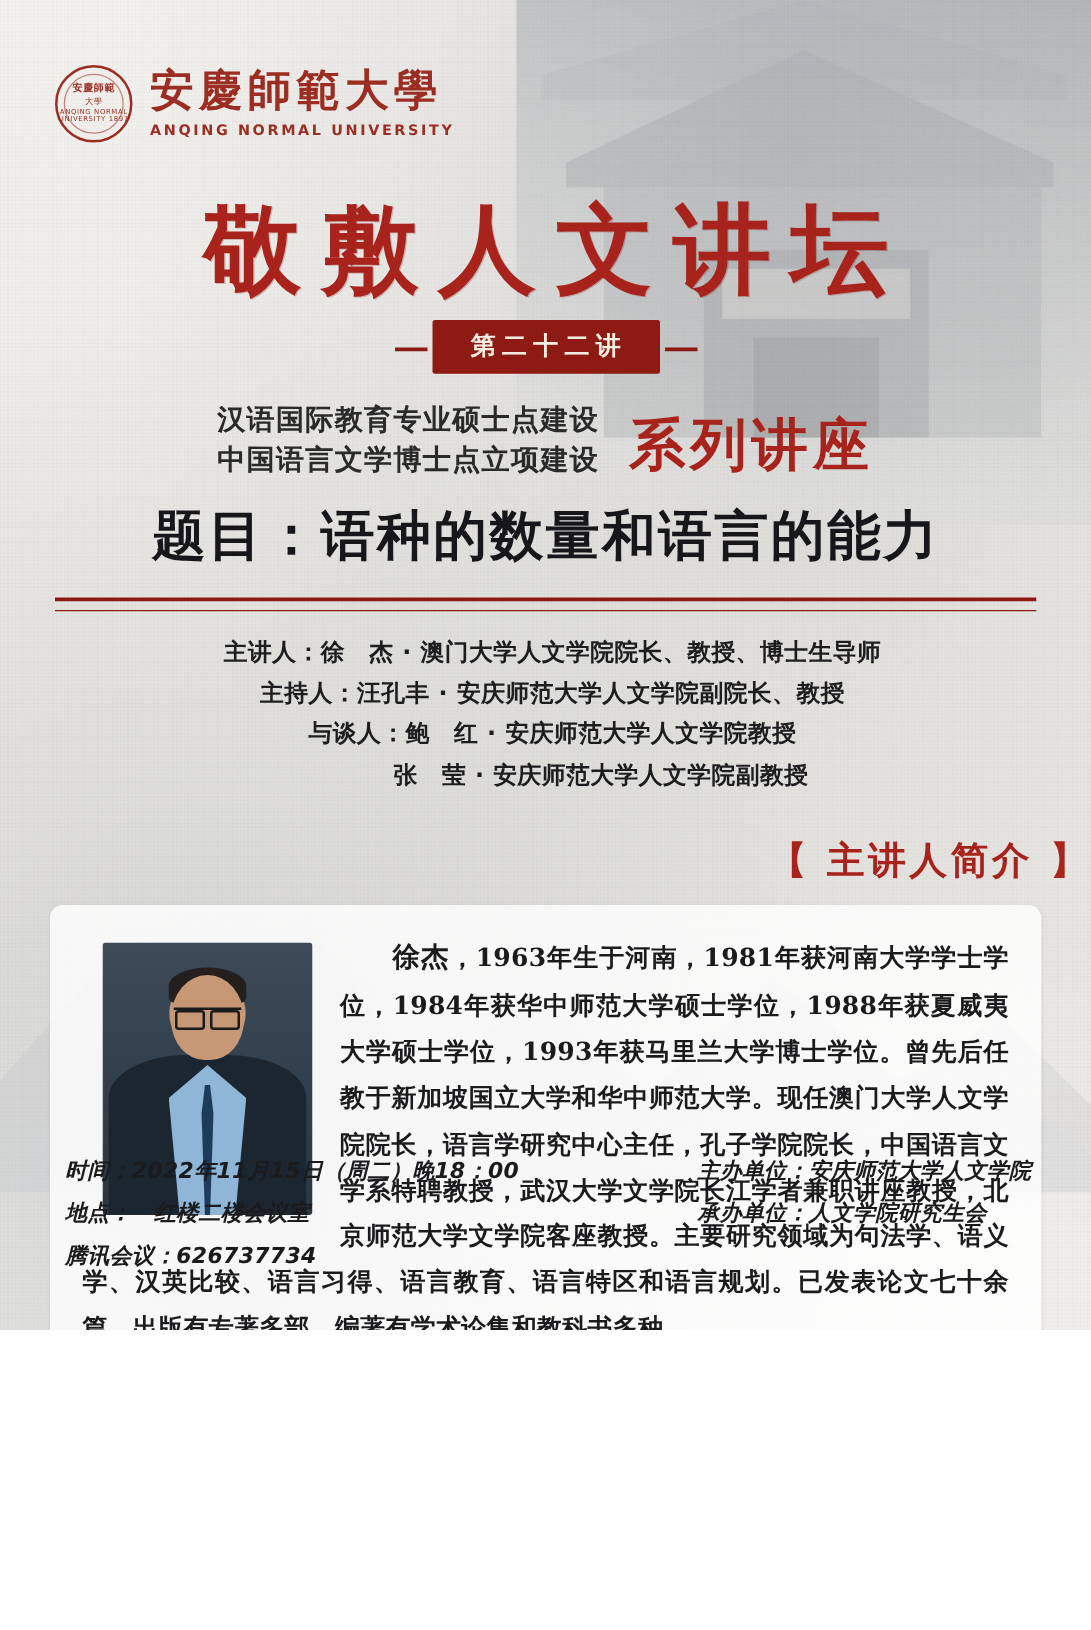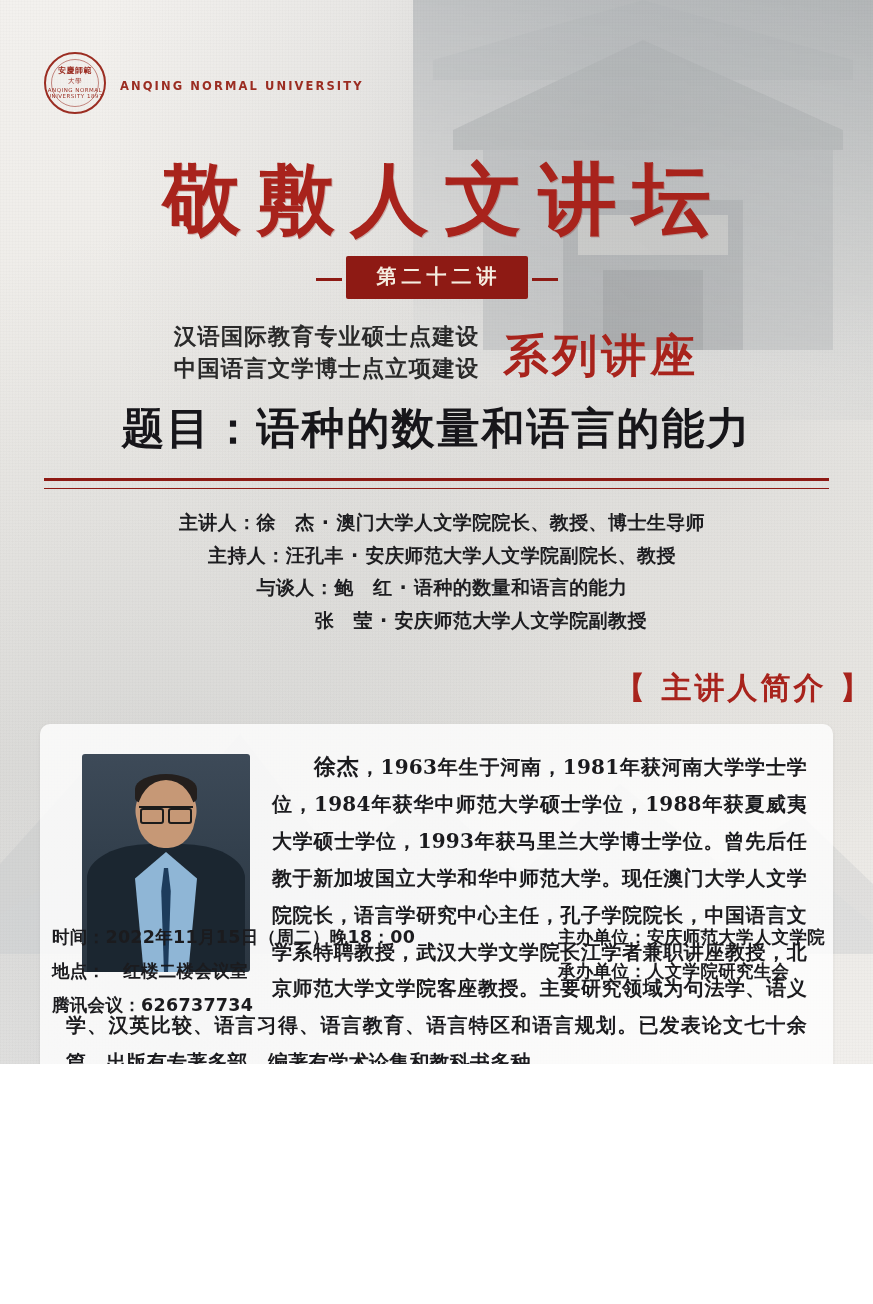--- a/index.html
+++ b/index.html
@@ -331,21 +331,21 @@
     display: flex;
     justify-content: space-between;
     font-family: "DejaVu Sans", "Liberation Sans", sans-serif;
     font-size: 17.5px;
     font-weight: bold;
     color: #1b1b1e;
     line-height: 1.95;
     letter-spacing: 0.3px;
   }
   .footer-right { text-align: left; padding-right: 8px; }
-  .footer .line { white-space: pre; }
+  .footer .line { white-space: pre; font-style: italic; }
 </style>
 </head>
 <body>
 
 <div class="poster">
 
   <svg class="temple" viewBox="0 0 460 420">
     <defs>
       <linearGradient id="fade" x1="0" y1="0" x2="0" y2="1">
         <stop offset="0%" stop-color="#8d9399" stop-opacity="0.85"></stop>
@@ -374,20 +374,21 @@
 
   <div class="grain"></div>
 
   <div class="logo-row">
     <div class="seal">
       <span class="seal-top">安慶師範</span>
       <span class="seal-mid">大學</span>
       <span class="seal-bot">ANQING NORMAL UNIVERSITY 1897</span>
     </div>
     <div class="uni-names">
+      <span class="uni-cn">安慶師範大學</span>
       <span class="uni-en">ANQING NORMAL UNIVERSITY</span>
     </div>
   </div>
 
   <div class="main-title">敬敷人文讲坛</div>
 
   <div class="session-badge">第二十二讲</div>
 
   <div class="sub-block">
     <div class="sub-lines">
@@ -397,21 +398,21 @@
     <div class="series-word">系列讲座</div>
   </div>
 
   <div class="topic">题目：语种的数量和语言的能力</div>
 
   <div class="divider"></div>
 
   <div class="people">
     <div class="row">主讲人：徐　杰 · 澳门大学人文学院院长、教授、博士生导师</div>
     <div class="row">主持人：汪孔丰 · 安庆师范大学人文学院副院长、教授</div>
-    <div class="row">与谈人：鲍　红 · 语种的数量和语言的能力</div>
+    <div class="row">与谈人：鲍　红 · 安庆师范大学人文学院教授</div>
     <div class="row">　　　　张　莹 · 安庆师范大学人文学院副教授</div>
   </div>
 
   <div class="intro-heading">【 主讲人简介 】</div>
 
   <div class="bio-card">
     <div class="bio-photo">
       <div class="body"></div>
       <div class="shirt"></div>
       <div class="tie"></div>

